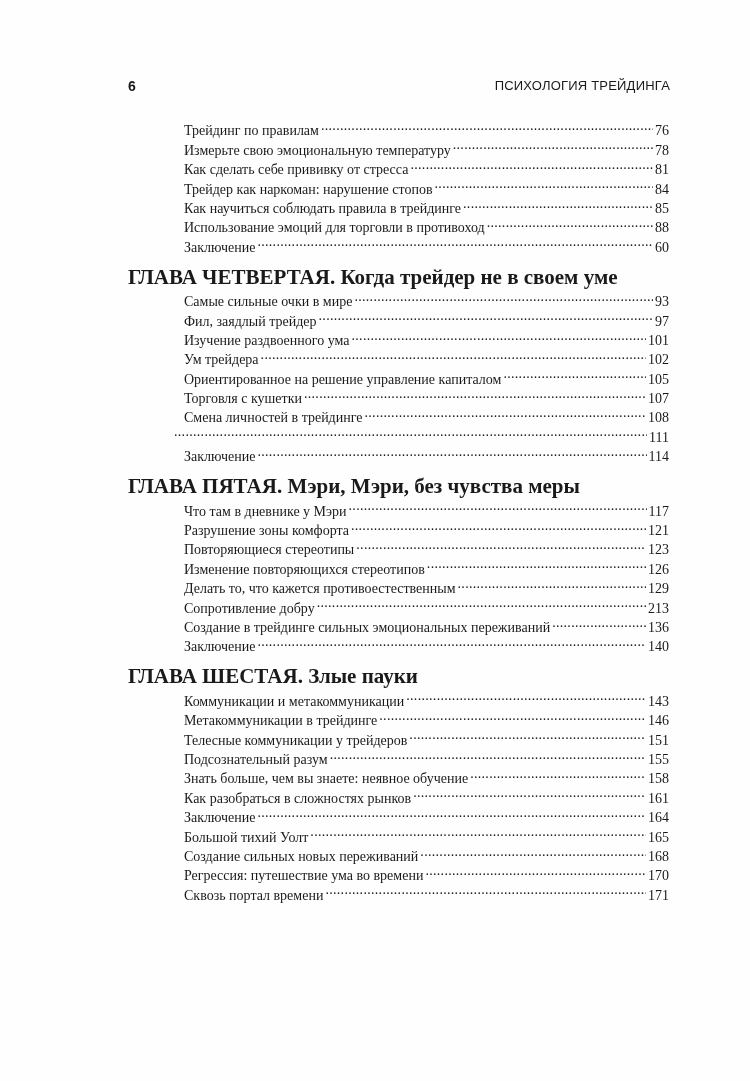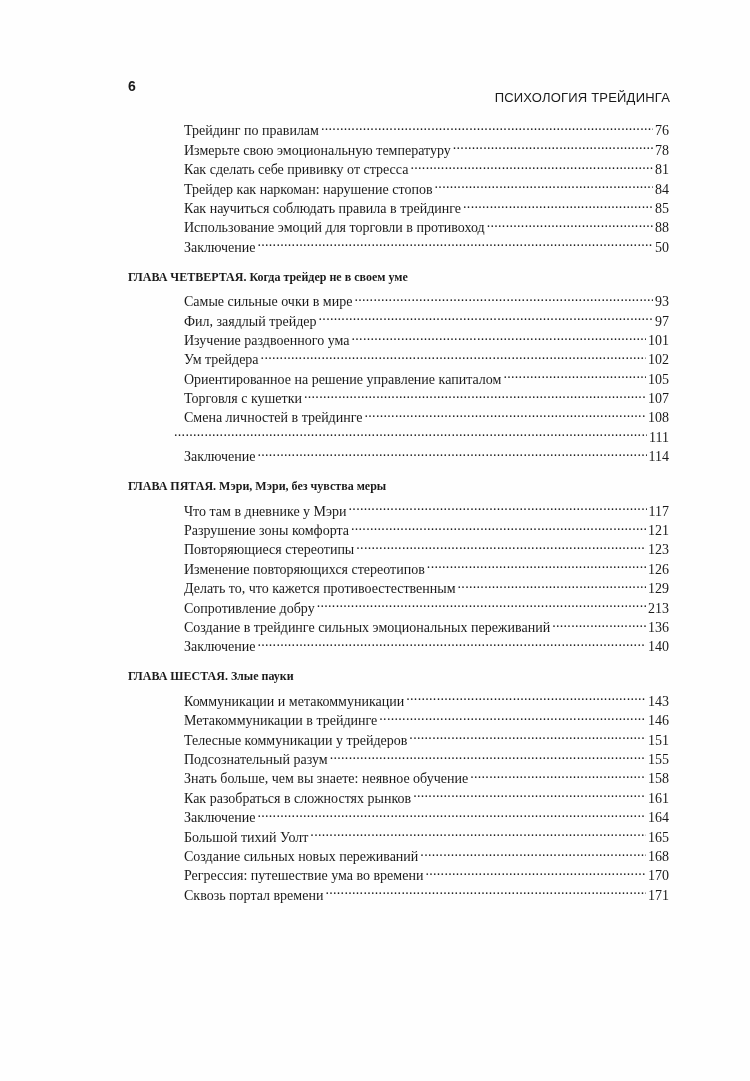--- a/index.html
+++ b/index.html
@@ -10,28 +10,28 @@
     overflow: hidden;
     color: #1a1a1a;
     font-family: "DejaVu Serif", "Liberation Serif", serif;
   }
   .running-head {
     position: absolute; top: 78px; left: 128px; width: 542px; height: 20px;
     font-family: "Liberation Sans", "DejaVu Sans", sans-serif;
     font-size: 13px;
   }
   .page-num { position: absolute; left: 0; top: 0; font-weight: bold; font-size: 14px; }
-  .book-title { position: absolute; right: 0; top: 12px; letter-spacing: 0.2px; }
+  .book-title { position: absolute; right: 0; top: 0; letter-spacing: 0.2px; }
 
   .toc { position: absolute; left: 128px; top: 116px; width: 541px; }
   .section { margin: 0; }
   .chapter-heading {
     font-family: "Liberation Serif", "DejaVu Serif", serif;
     font-weight: bold;
-    font-size: 12px;
+    font-size: 21px;
     line-height: 20px;
     margin-top: 15px;
     margin-bottom: 0;
     white-space: nowrap;
   }
   .entry {
     display: flex; align-items: baseline;
     margin-left: 44px;
     height: 19.4px; line-height: 19.4px;
     font-family: "Liberation Serif", "DejaVu Serif", serif;
@@ -89,21 +89,21 @@
         <span class="pg">85</span>
       </div>
     <div class="entry">
         <span class="title">Использование эмоций для торговли в противоход</span>
         <span class="leader"></span>
         <span class="pg">88</span>
       </div>
     <div class="entry">
         <span class="title">Заключение</span>
         <span class="leader"></span>
-        <span class="pg">50</span>
+        <span class="pg">60</span>
       </div>
   </div>
 
   <div class="section">
     <div class="chapter-heading">ГЛАВА ЧЕТВЕРТАЯ. Когда трейдер не в своем уме</div>
     <div class="entry">
         <span class="title">Самые сильные очки в мире</span>
         <span class="leader"></span>
         <span class="pg">93</span>
       </div>

